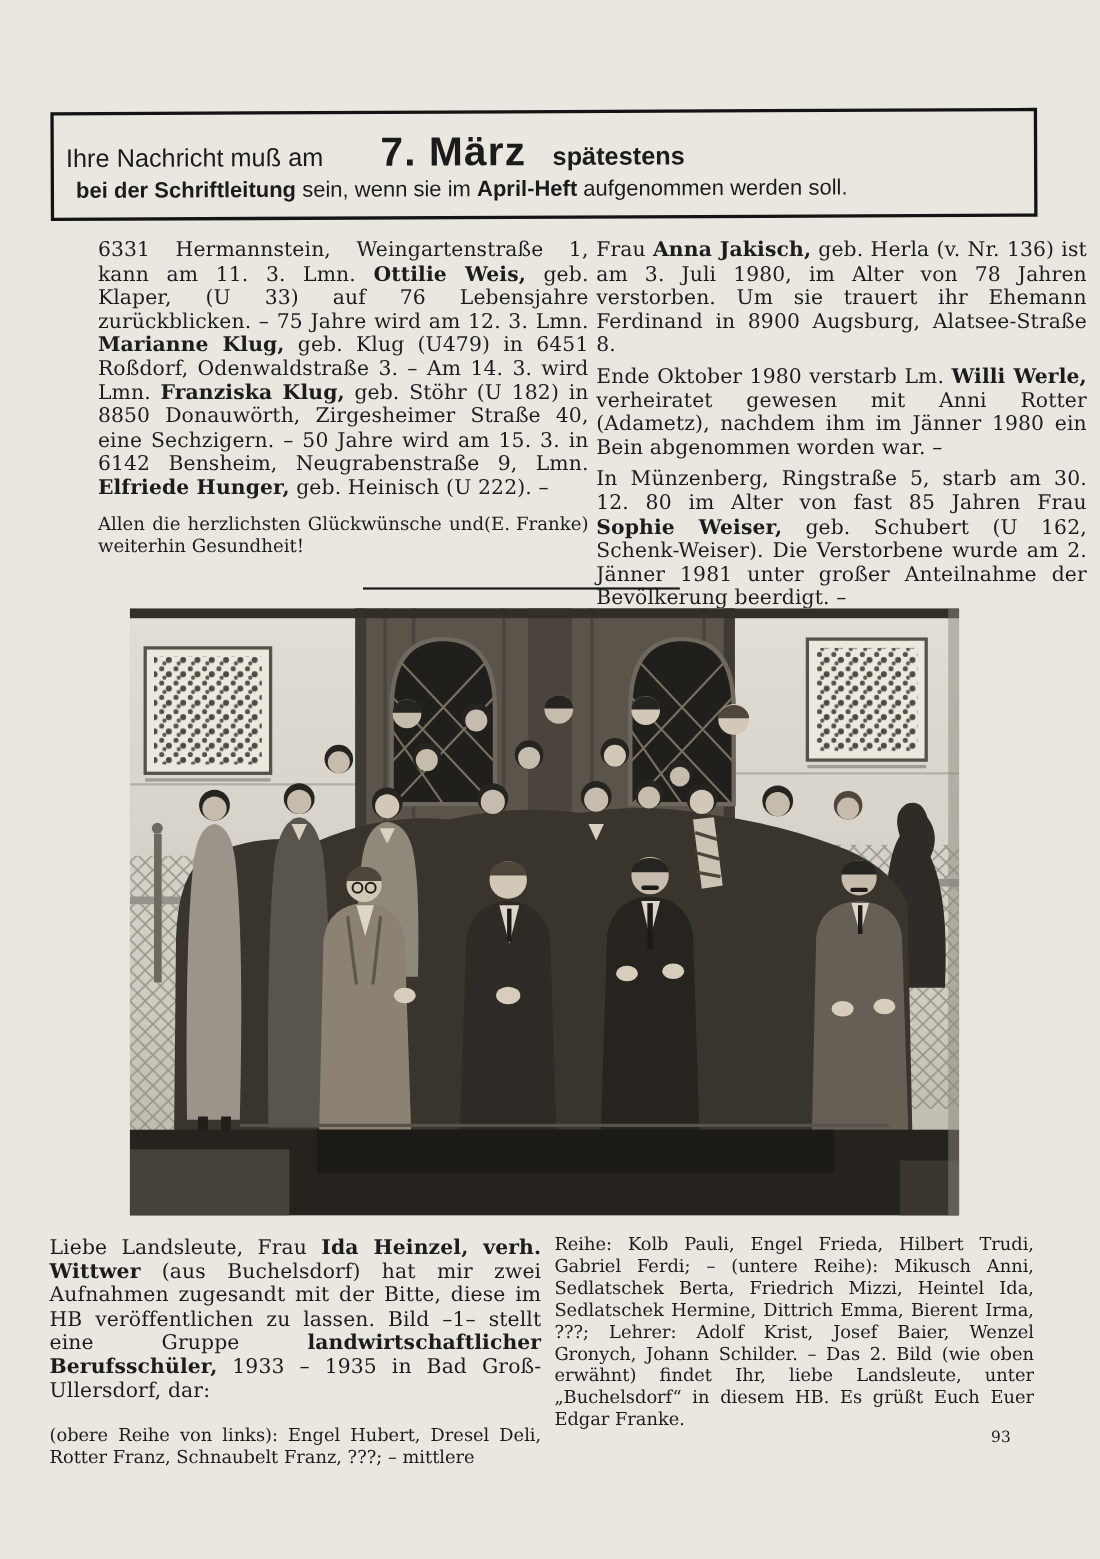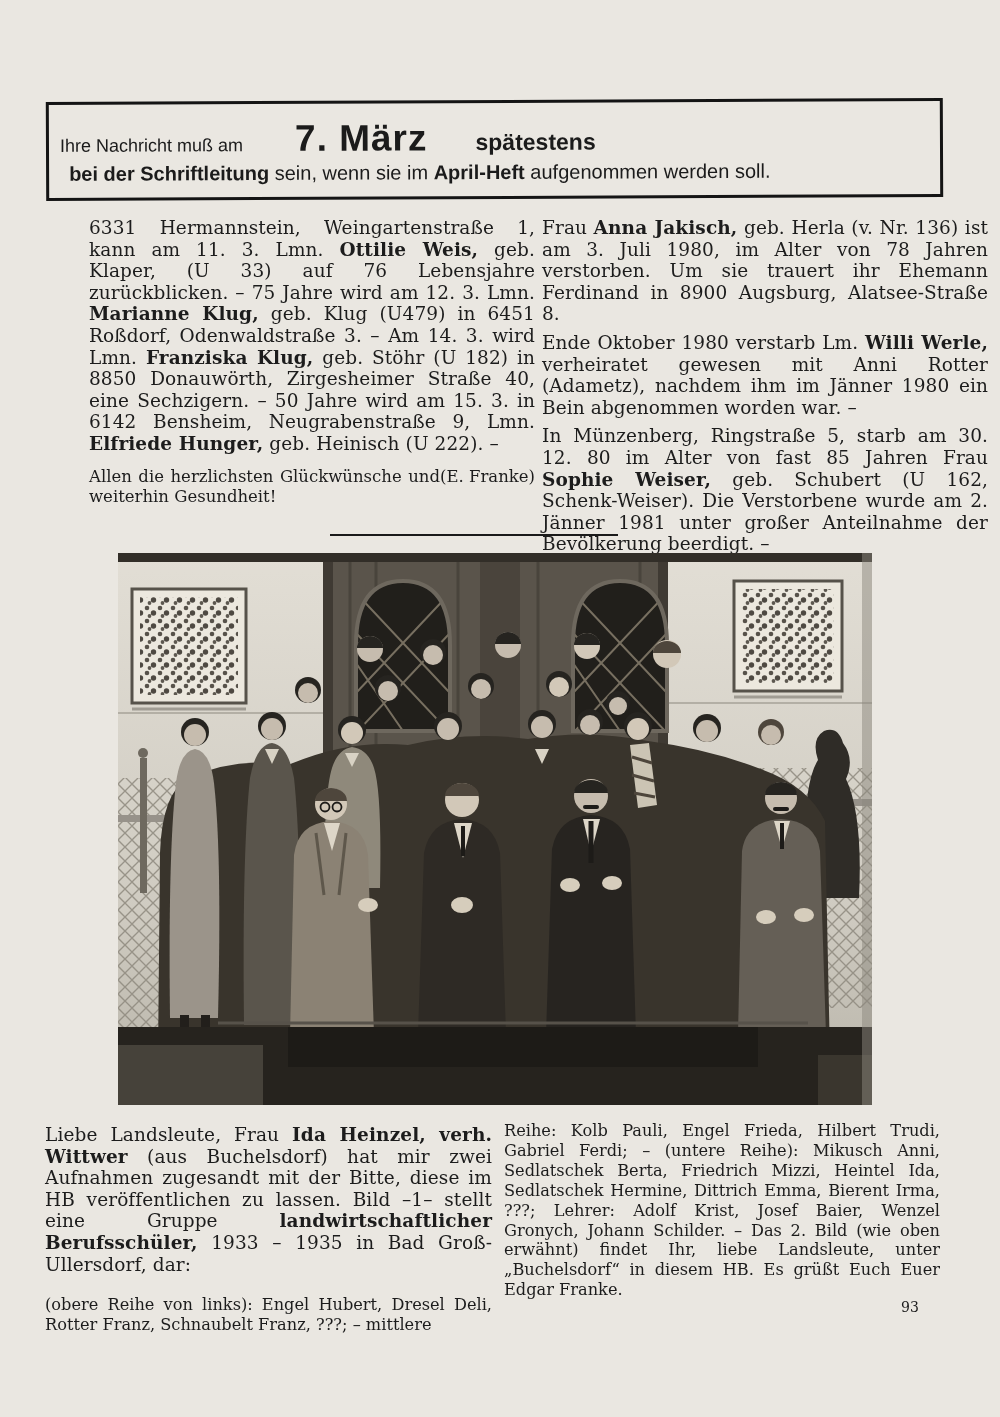--- a/index.html
+++ b/index.html
@@ -13,23 +13,23 @@
   }
   
   .notice{
     position:absolute;left:46px;top:100px;width:891px;height:93px;
     border:3px solid #141414;
     transform:rotate(-0.25deg);
     font-family:"Liberation Sans", sans-serif;
     color:#1b1b1b;
   }
   .n-line1{position:absolute;left:11px;top:14px;white-space:nowrap;}
-  .n-prefix{font-size:18px;}
+  .n-prefix{font-size:23px;}
   .n-date{font-size:37px;font-weight:900;letter-spacing:1px;margin-left:52px;}
-  .n-suffix{font-size:23px;font-weight:bold;margin-left:48px;}
+  .n-suffix{font-size:23px;font-weight:bold;margin-left:24px;}
   .n-line2{position:absolute;left:20px;top:58px;font-size:20px;white-space:nowrap;}
   .n-line2 b{font-weight:bold;}
   
   .body-text{
     font-size:18.5px;line-height:21.6px;text-align:justify;
     letter-spacing:.1px;
   }
   .body-text b{font-weight:bold;}
   .colL{position:absolute;left:45px;top:217px;width:446px;margin-left:44px;}
   .colR{position:absolute;left:512px;top:217px;width:446px;margin-left:30px;}

